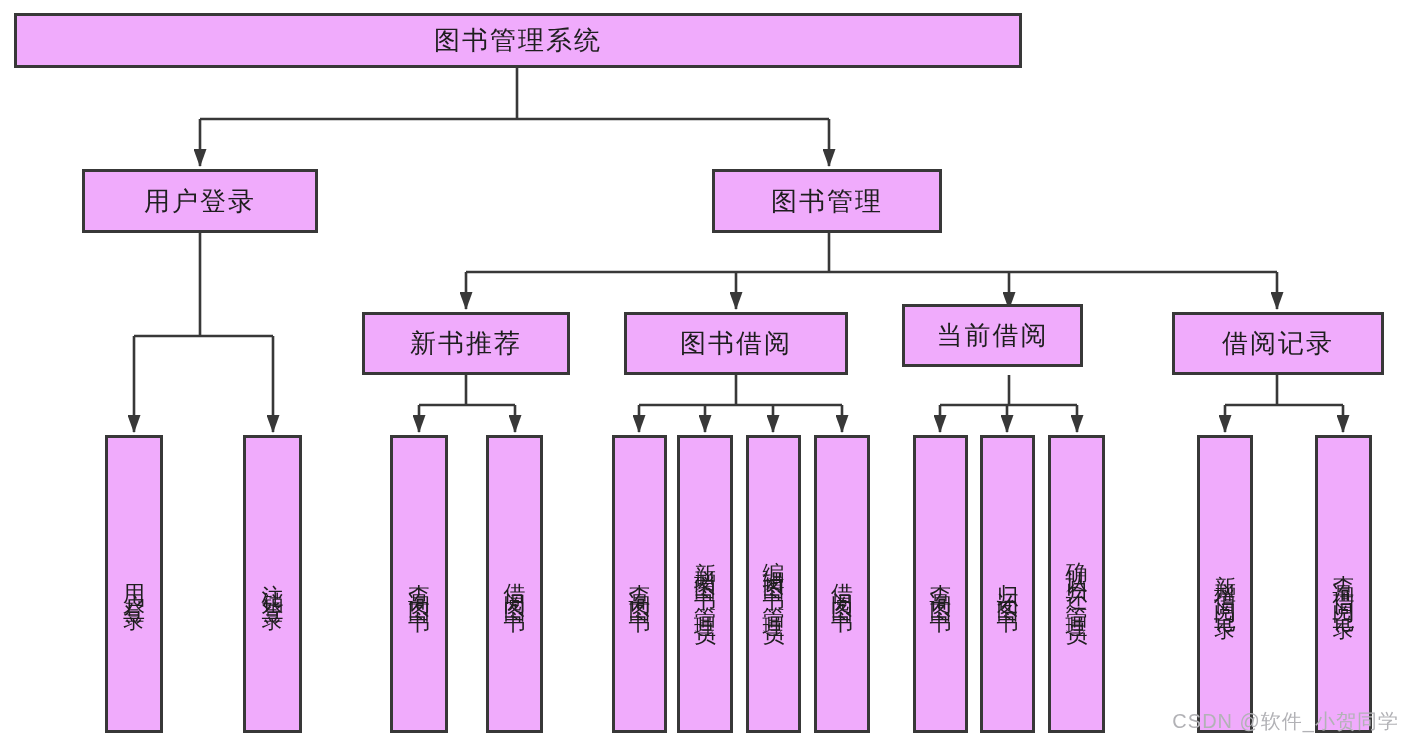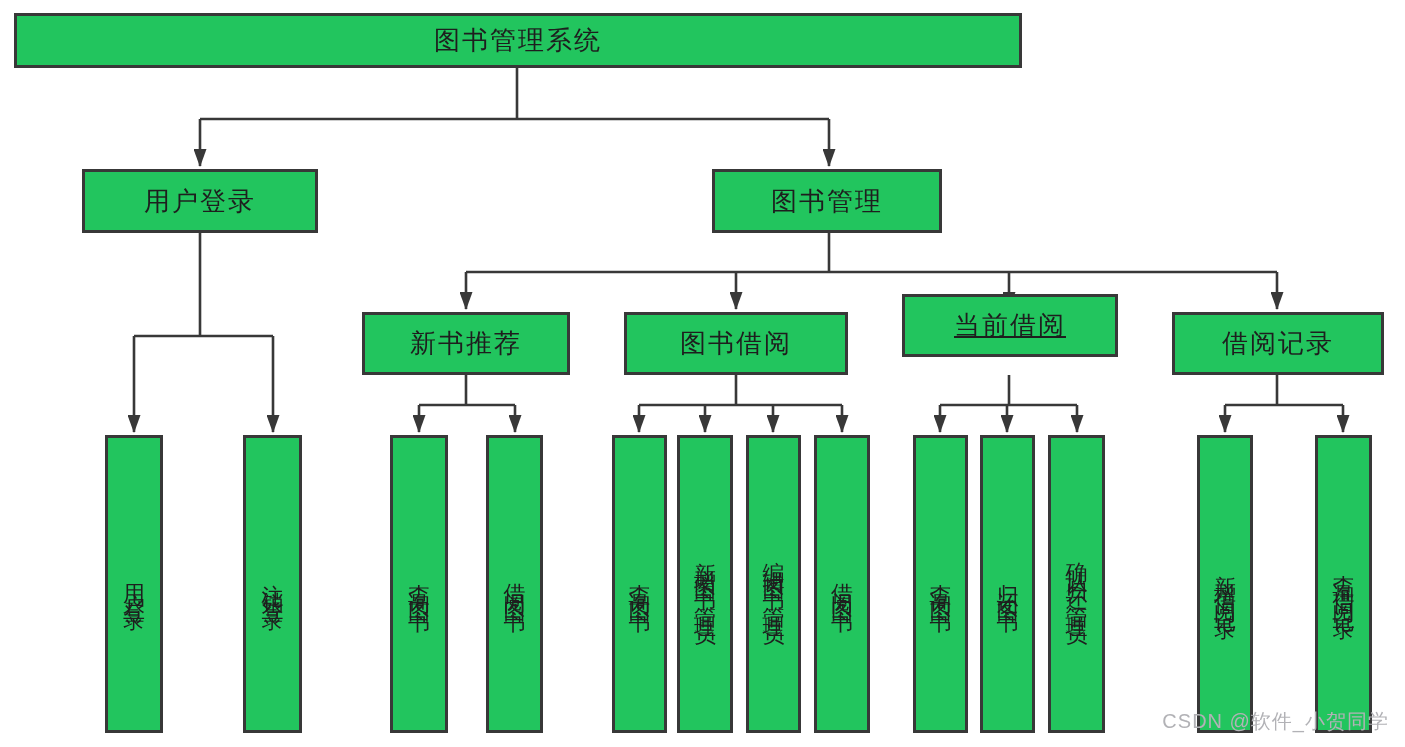--- a/index.html
+++ b/index.html
@@ -9,33 +9,33 @@
     background:var(--bg,#fff);
     font-family:"Liberation Sans",sans-serif;
     overflow:hidden;
   }
   .wires{position:absolute;left:0;top:0;}
   .ln{fill:none;stroke:var(--line,#383838);stroke-width:2.6;}
   .arrow{marker-end:url(#arrowhead);}
   #arrowhead path{fill:var(--line,#383838);}
   .box{
     position:absolute;box-sizing:border-box;
-    background:#22c55e;border:3px solid var(--line,#383838);
+    background:#f0abfc;border:3px solid var(--line,#383838);
     display:flex;align-items:center;justify-content:center;
     color:var(--text,#1e1e1e);
   }
   .hbox{font-size:26px;letter-spacing:2px;white-space:nowrap;}
   .vbox{
     writing-mode:vertical-rl;
     text-orientation:mixed;
     font-size:22px;letter-spacing:9px;
     line-height:1;
   }
   .watermark{
-    position:absolute;top:708px;right:16px;
+    position:absolute;top:708px;right:6px;
     font-size:20px;letter-spacing:1px;
     color:var(--wm,#b2b2b6);
     white-space:nowrap;pointer-events:none;
   }
 </style>
 </head>
 <body>
 
 <div class="canvas">
 
@@ -111,21 +111,21 @@
   <div class="box hbox" style="left:712px;top:169px;width:230px;height:64px;">
     <span>图书管理</span>
   </div>
 
   <div class="box hbox" style="left:624px;top:312px;width:224px;height:63px;">
     <span>图书借阅</span>
   </div>
   <div class="box hbox" style="left:362px;top:312px;width:208px;height:63px;">
     <span>新书推荐</span>
   </div>
-  <div class="box hbox" style="left:902px;top:294px;width:216px;height:63px;text-decoration:underline;">
+  <div class="box hbox" style="left:902px;top:304px;width:181px;height:63px;">
     <span>当前借阅</span>
   </div>
   <div class="box hbox" style="left:1172px;top:312px;width:212px;height:63px;">
     <span>借阅记录</span>
   </div>
 
   <div class="box vbox" style="left:105px;top:435px;width:58px;height:298px;">
     <span>用户登录</span>
   </div>
   <div class="box vbox" style="left:243px;top:435px;width:59px;height:298px;">

